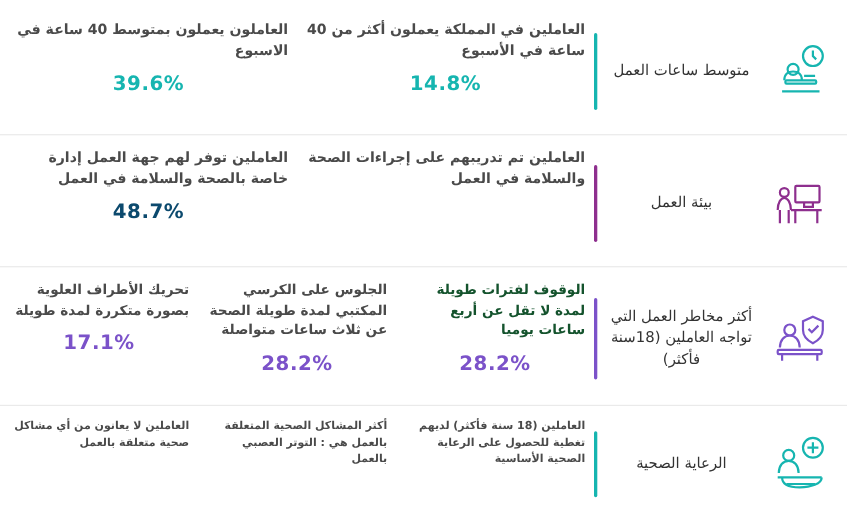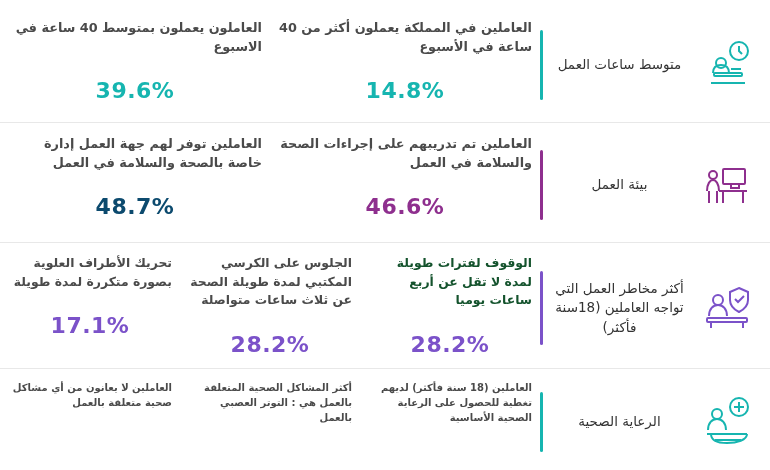--- a/index.html
+++ b/index.html
@@ -80,24 +80,24 @@
     padding: 6px 8px 0 8px;
     box-sizing: border-box;
   }
   .stat-text {
     font-size: 12.8px;
     font-weight: bold;
     line-height: 1.5;
     text-align: right;
   }
   .stat-value {
-    font-size: 22px;
+    font-size: 18px;
     font-weight: bold;
     letter-spacing: 0.5px;
-    margin-top: 22px;
+    margin-top: 10px;
     direction: ltr;
   }
 
   
   #row-hours   { height: 122px; padding-top: 8px; }
   #row-env     { height: 120px; padding-top: 6px; }
   #row-risk    { height: 126px; padding-top: 6px; }
   #row-health  { height: 102px; padding-top: 6px; }
 
   #row-hours .stats .stat { padding-top: 10px; }
@@ -162,21 +162,20 @@
           <path d="M6 32 c0-7 3-11 6-11 c3 0 6 4 6 11"></path>
           <path d="M8 32 v12 M16 32 v12"></path>
         </svg>
       </div>
       <div class="cat-label">بيئة العمل</div>
       <div class="cat-bar" style="background:#8e2f8e"></div>
     </div>
     <div class="stats">
       <div class="stat">
         <div class="stat-text" style="color:#4a4a4a">العاملين تم تدريبهم على إجراءات الصحة والسلامة في العمل</div>
-        <div class="stat-value" style="color:#8e2f8e">46.6%</div>
       </div>
       <div class="stat">
         <div class="stat-text" style="color:#4a4a4a">العاملين توفر لهم جهة العمل إدارة خاصة بالصحة والسلامة في العمل</div>
         <div class="stat-value" style="color:#0c4a6e">48.7%</div>
       </div>
     </div>
   </div>
 
   <div class="sep" style="top:242px"></div>
 

